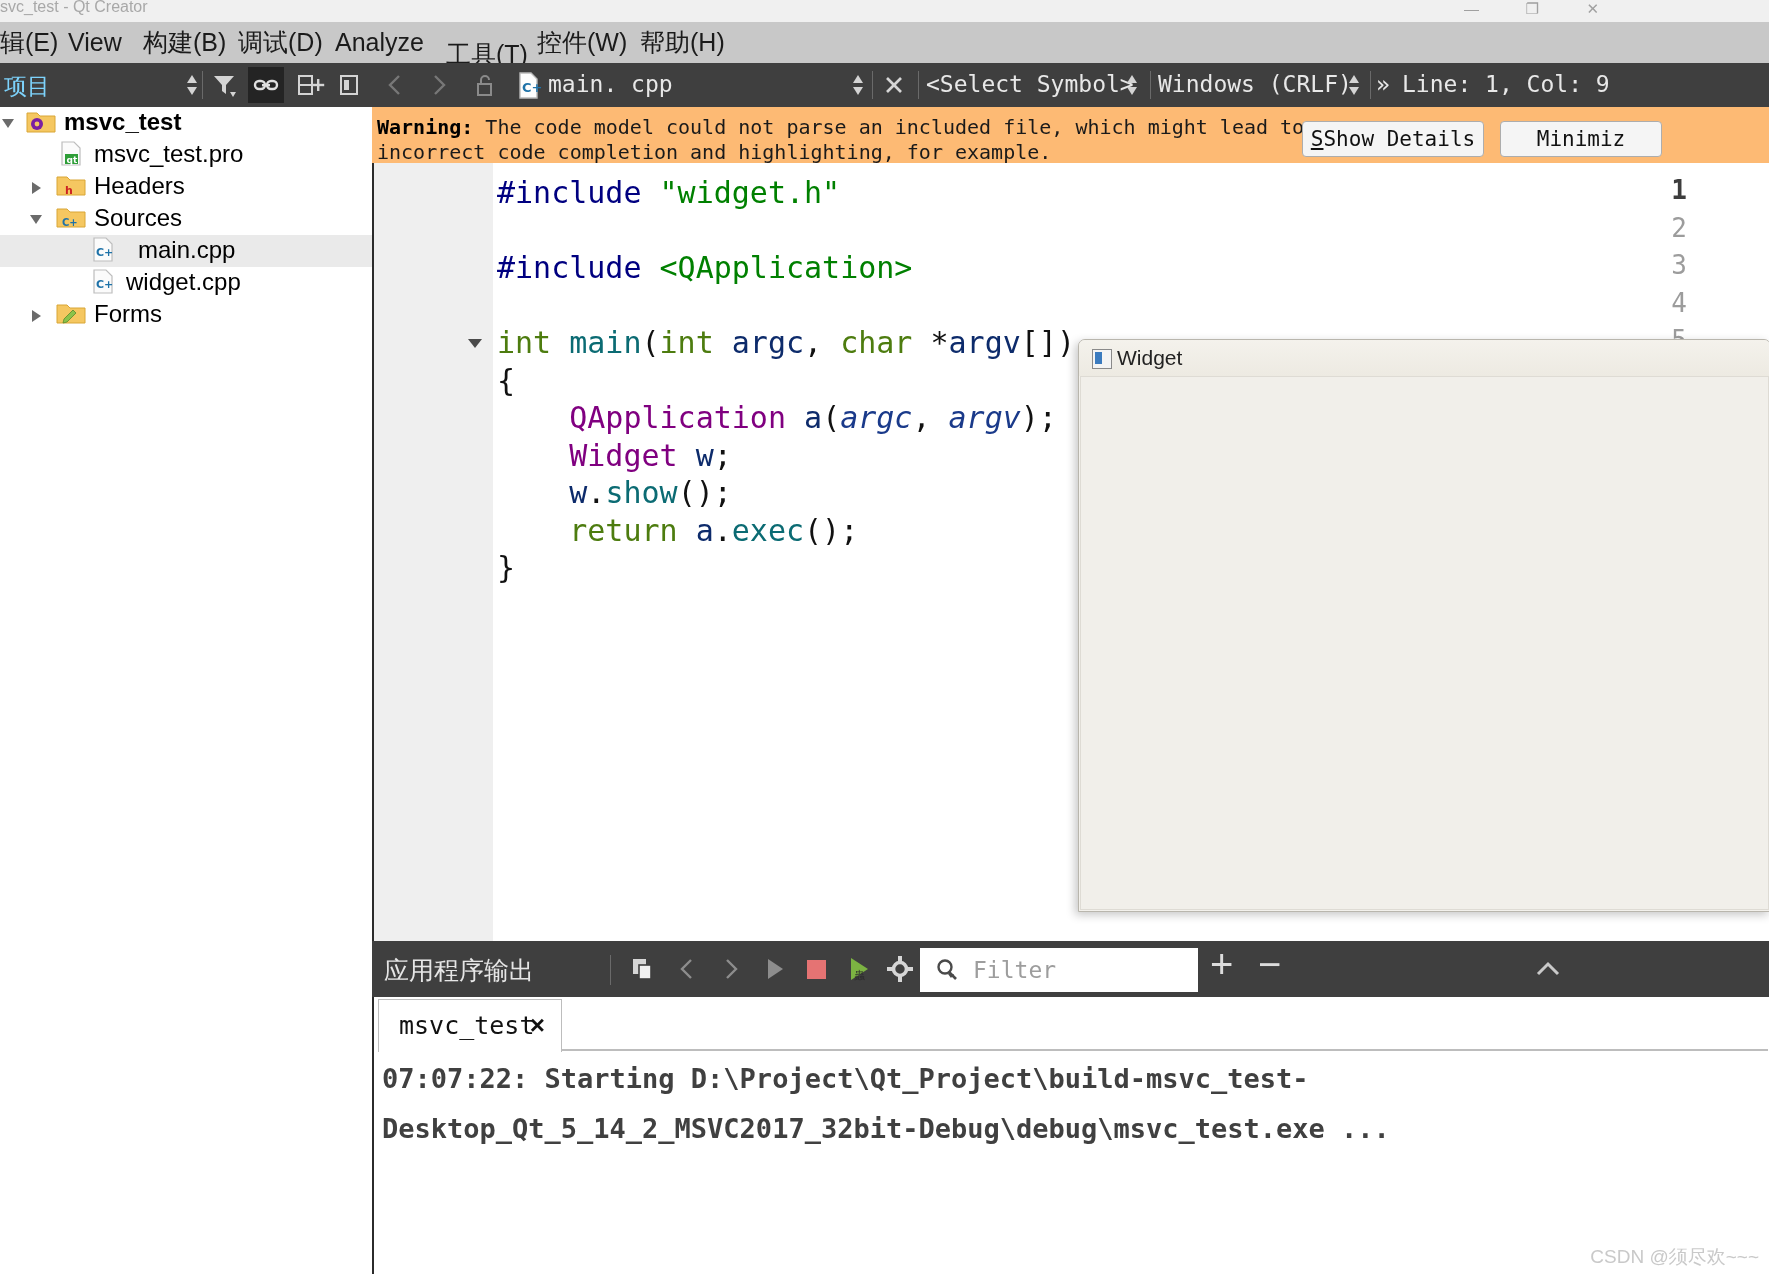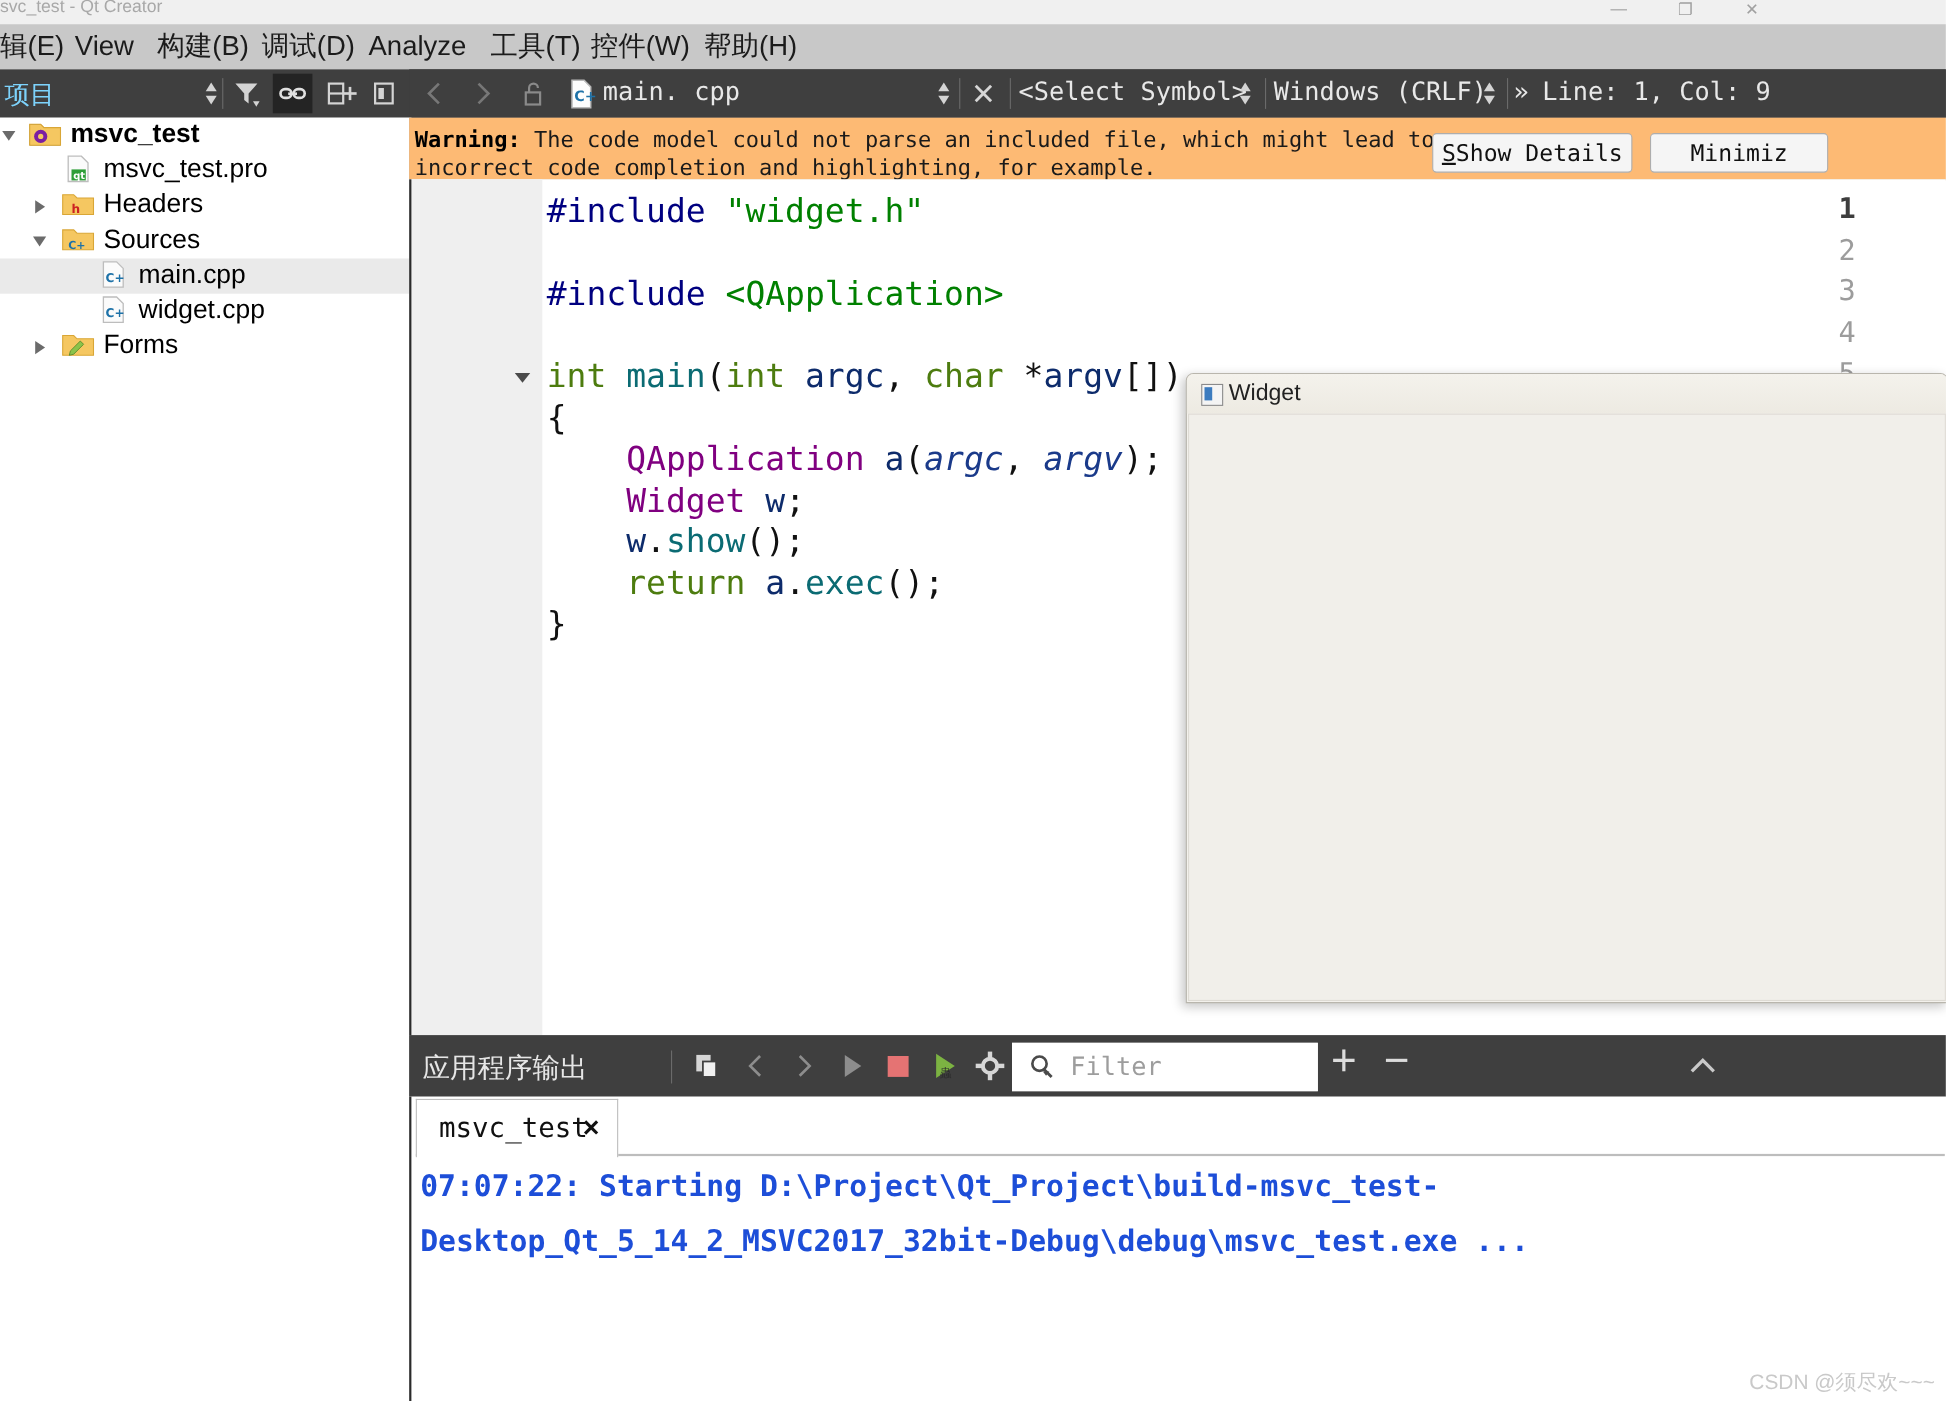--- a/index.html
+++ b/index.html
@@ -159,21 +159,21 @@
   .otab{
     position:absolute;left:4px;top:2px;width:182px;height:52px;
     background:#ffffff;border:1px solid #bdbdbd;border-bottom:none;
   }
   .otab .nm{position:absolute;left:20px;top:11px;font-size:25px;color:#111;
     font-family:"DejaVu Sans Mono","Liberation Mono",monospace;}
   .otabstrip{position:absolute;left:4px;top:52px;width:1390px;height:2px;background:#bdbdbd;}
   .outline{
     position:absolute;left:8px;
     font-family:"DejaVu Sans Mono","Liberation Mono",monospace;
-    font-size:27px;font-weight:bold;color:#1d4ed8;white-space:pre;
+    font-size:27px;font-weight:bold;color:#404040;white-space:pre;
   }
   .watermark{
     position:absolute;right:10px;bottom:4px;font-size:19px;color:#c9c9c9;
   }
 </style>
 </head>
 <body>
 
 <div id="app">
 
@@ -183,21 +183,21 @@
     <div class="wbtn" style="right:230px;">❐</div>
     <div class="wbtn" style="right:170px;">✕</div>
   </div>
 
   <div class="menubar">
     <div class="menu-item" style="left:0px;"><span>辑(E)</span></div>
     <div class="menu-item" style="left:68px;"><span>View</span></div>
     <div class="menu-item" style="left:143px;"><span>构建(B)</span></div>
     <div class="menu-item" style="left:238px;"><span>调试(D)</span></div>
     <div class="menu-item" style="left:335px;"><span>Analyze</span></div>
-    <div class="menu-item" style="left:446px;"><span>工具(T)</span></div>
+    <div class="menu-item" style="left:446px;margin-top:12px;"><span>工具(T)</span></div>
     <div class="menu-item" style="left:537px;"><span>控件(W)</span></div>
     <div class="menu-item" style="left:640px;"><span>帮助(H)</span></div>
   </div>
 
   <div class="toolrow">
     <div class="lbl" style="left:4px;">项目</div>
 
     <div class="ticon" style="left:176px;">
       <svg width="32" height="32" viewBox="0 0 32 32">
           <polygon points="16,6 21,14 11,14" fill="#d4d4d4"></polygon>
@@ -341,21 +341,21 @@
       <span class="tlabel" style="left:94px;">Sources</span>
     </div>
 
     <div class="treerow sel" style="top:128px;">
       <span class="tw" style="left:90px;top:2px;">
         <svg width="28" height="26" viewBox="0 0 28 26">
             <path d="M4 1 h12 l6 6 v17 h-18 z" fill="#fbfbfb" stroke="#bdbdbd" stroke-width="1.2"></path>
             <text x="6" y="19" font-family="DejaVu Sans" font-size="11" font-weight="bold" fill="#1e72a8">C+</text>
           </svg>
       </span>
-      <span class="tlabel" style="left:126px;">main.cpp</span>
+      <span class="tlabel" style="left:138px;">main.cpp</span>
     </div>
 
     <div class="treerow" style="top:160px;">
       <span class="tw" style="left:90px;top:2px;">
         <svg width="28" height="26" viewBox="0 0 28 26">
             <path d="M4 1 h12 l6 6 v17 h-18 z" fill="#fbfbfb" stroke="#bdbdbd" stroke-width="1.2"></path>
             <text x="6" y="19" font-family="DejaVu Sans" font-size="11" font-weight="bold" fill="#1e72a8">C+</text>
           </svg>
       </span>
       <span class="tlabel" style="left:126px;">widget.cpp</span>

